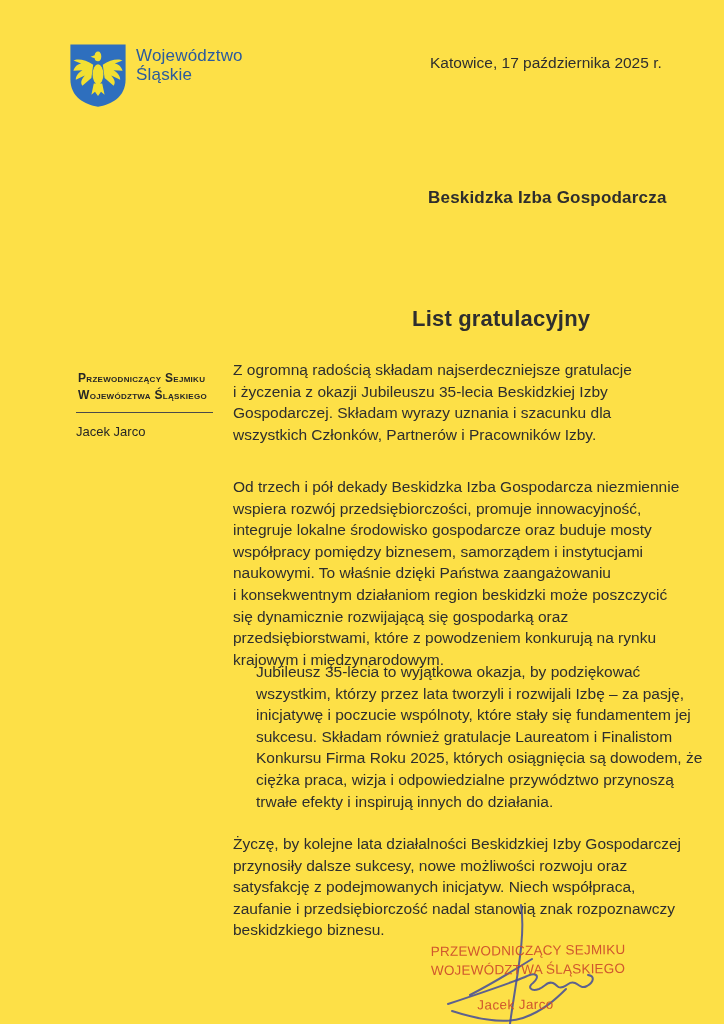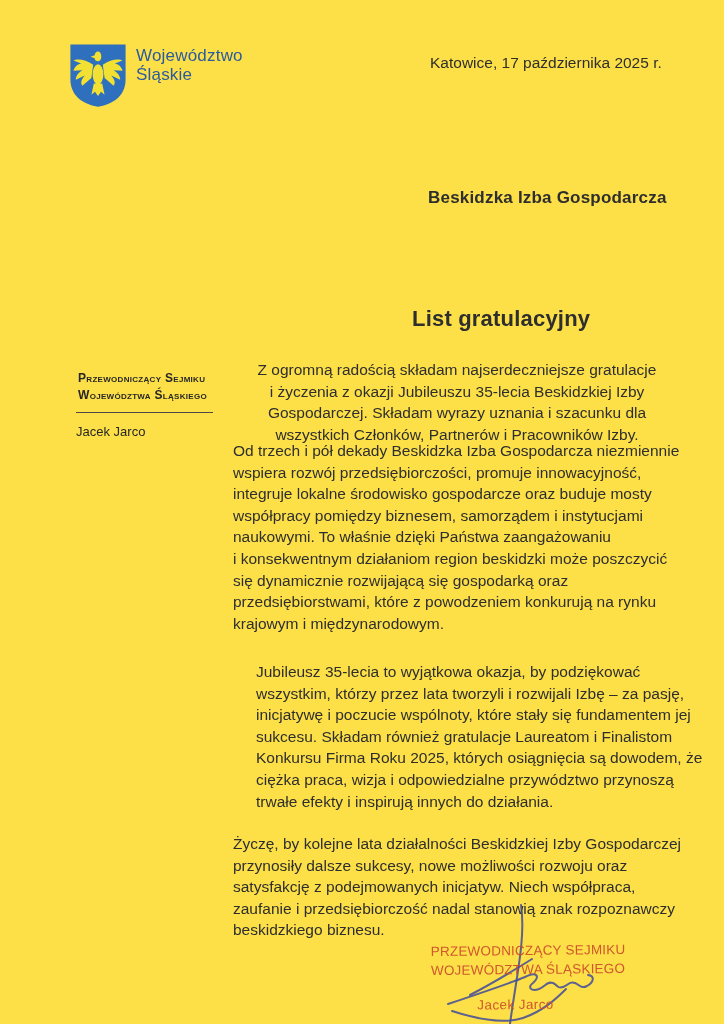--- a/index.html
+++ b/index.html
@@ -64,22 +64,22 @@
     color: #262626;
   }
 
   
   .para {
     left: 233px; width: 448px;
     font-size: 15.5px; line-height: 21.6px;
     white-space: pre-line;
     color: var(--body-text, #2e2e2e);
   }
-  .p1 { top: 359px; text-align: center; }
-  .p2 { top: 440px; }
+  .p1 { top: 359px; }
+  .p2 { top: 476px; }
   .p3 { top: 661px; margin-left: 23px; }
   .p4 { top: 833px; }
 
   
   .stamp {
     left: 431px; top: 941px;
     color: var(--stamp-red, #cd4c2c);
     transform: rotate(-0.6deg);
     opacity: 0.92;
   }

